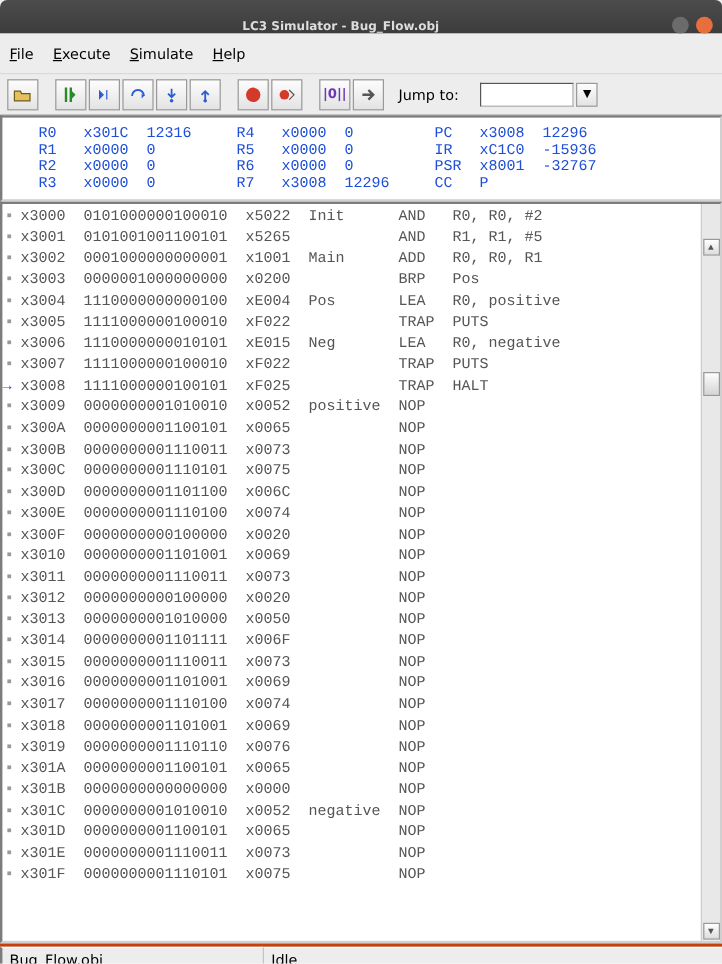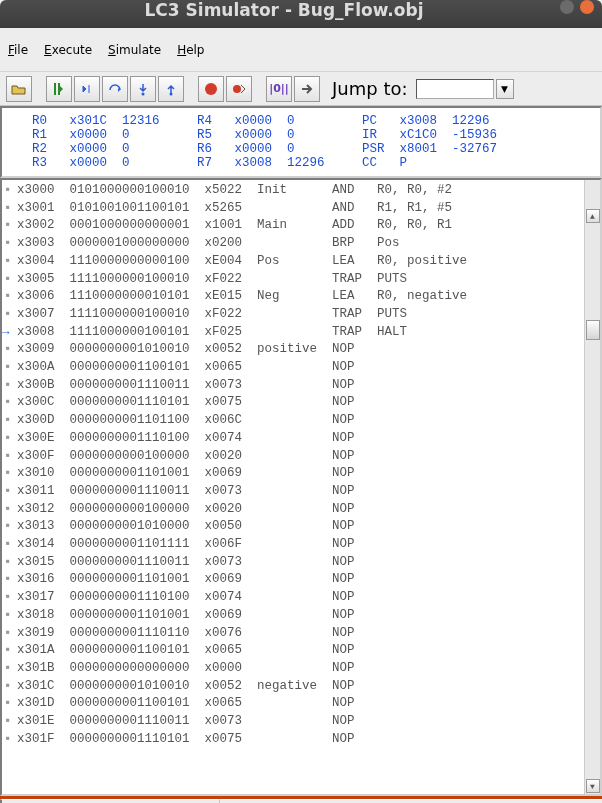--- a/index.html
+++ b/index.html
@@ -10,35 +10,35 @@
     width: 602px;
     height: 803px;
     overflow: hidden;
     color: #000;
   }
   .titlebar {
     height: 28px;
     background: linear-gradient(to bottom, #4c4c4c, #3c3c3c);
     border-radius: 6px 6px 0 0;
     display: flex;
-    align-items: flex-start;
+    align-items: flex-end;
     color: #dcdcdc;
     padding: 0 8px;
-    font-size: 17px;
+    font-size: 10px;
   }
   .titlebar .title { flex: 1; text-align: center; font-weight: bold; }
   .win-btns { display: flex; gap: 6px; }
   .win-btn {
     width: 14px; height: 14px; border-radius: 50%;
     display: inline-block;
   }
   .min-btn { background: #6b6b6b; }
   .close-btn { background: #e86f3c; }
   .menubar {
-    height: 44px;
+    height: 34px;
     background: #ededed;
     display: flex;
     align-items: center;
     gap: 16px;
     padding: 0 8px;
     border-bottom: 1px solid #d4d4d4;
   }
   .menubar span { cursor: default; }
   .menubar .mnemonic { text-decoration: underline; }
   .toolbar {
@@ -52,21 +52,21 @@
   }
   .tbtn {
     width: 26px; height: 26px;
     border: 1px solid #999;
     background: linear-gradient(to bottom,#fdfdfd,#e3e3e3);
     display: flex; align-items: center; justify-content: center;
     font-size: 12px;
     cursor: pointer;
   }
   .tsep { width: 10px; }
-  .jump-label { margin: 0 6px 0 10px; font-size: 18px; }
+  .jump-label { margin: 0 16px 0 10px; font-size: 12px; }
   .jump-input {
     width: 78px; height: 20px; border: 1px inset #aaa; background:#fff;
     font-size: 12px; padding: 0 2px;
   }
   .jump-drop {
     width: 18px; height: 20px; border: 1px solid #999;
     background: linear-gradient(to bottom,#fdfdfd,#e3e3e3);
     display:flex;align-items:center;justify-content:center;
     font-size:9px;
   }

